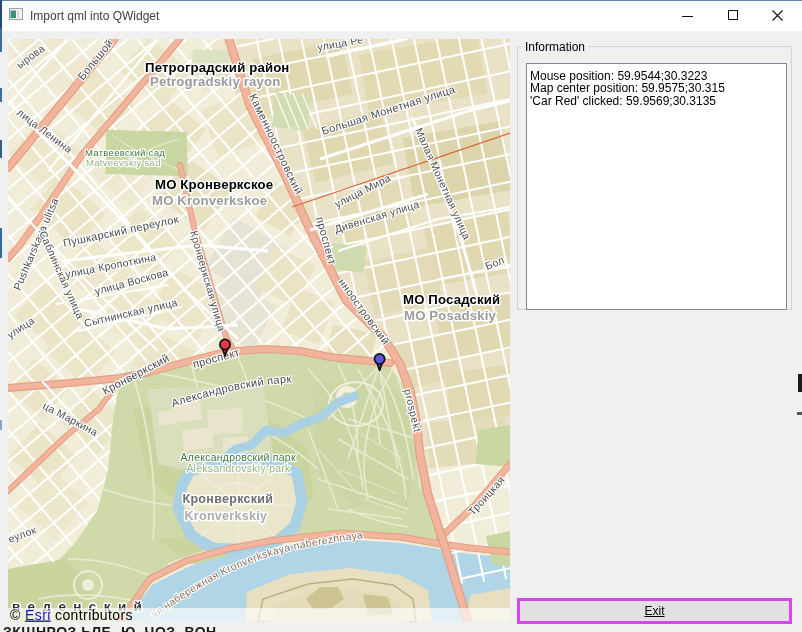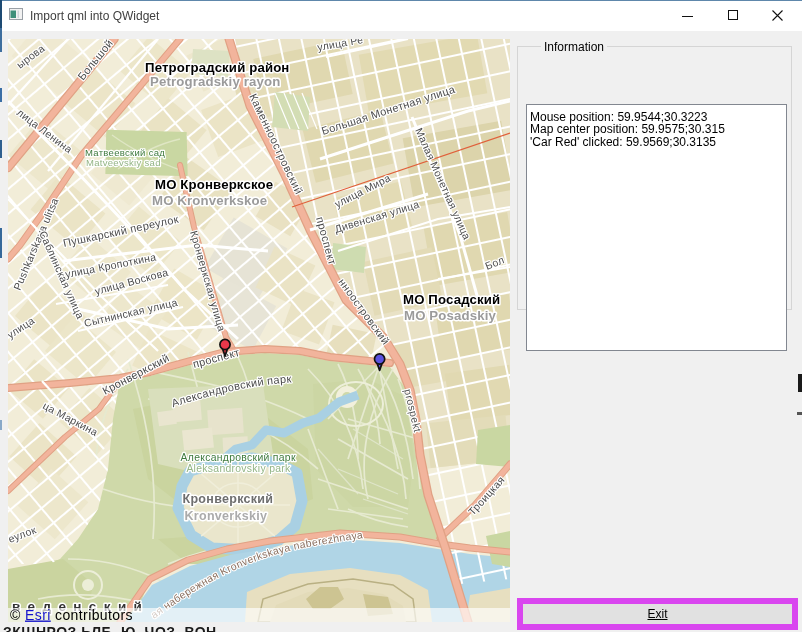--- a/index.html
+++ b/index.html
@@ -6,23 +6,23 @@
 body{width:802px;height:632px;overflow:hidden;position:relative;background:#f0f0f0;font-family:"Liberation Sans",sans-serif;}
 #titlebar{position:absolute;left:0;top:0;width:802px;height:31px;background:#ffffff;}
 #topline{position:absolute;left:0;top:0;width:802px;height:1px;background:#5e87ab;}
 #leftedge{position:absolute;left:0;top:0;width:2px;height:51px;background:#1d4a73;}
 #leftedge2{position:absolute;left:0;top:28px;width:2px;height:24px;background:#3e6e9e;}
 #title{position:absolute;left:30px;top:9px;font-size:12px;color:#404040;}
 #winicon{position:absolute;left:9px;top:8px;width:14px;height:12px;}
 #maxbox{position:absolute;left:728px;top:10px;width:8px;height:8px;border:1px solid #111;}
 #minbar{position:absolute;left:682px;top:16px;width:11px;height:1px;background:#111;}
 #groupbox{position:absolute;left:517px;top:46px;width:273px;height:262px;border:1px solid #d5d5d5;}
-#grouplabel{position:absolute;left:522px;top:40px;font-size:12px;color:#000;background:#f0f0f0;padding:0 3px;margin-left:19px;}
-#infobox{position:absolute;left:526px;top:63px;width:256px;height:239px;background:#ffffff;border:1px solid #828790;font-size:12px;color:#000;line-height:12.4px;padding:6px 0 0 3px;margin-top:41px;}
-#exitbtn{position:absolute;left:517px;top:598px;width:269px;height:20px;background:#e1e1e1;border:6px solid #d946ef;text-align:center;font-size:12px;color:#000;line-height:20px;text-decoration:underline;}
+#grouplabel{position:absolute;left:522px;top:40px;font-size:12px;color:#000;background:#f0f0f0;padding:0 3px;}
+#infobox{position:absolute;left:526px;top:63px;width:256px;height:239px;background:#ffffff;border:1px solid #828790;font-size:12px;color:#000;line-height:12.4px;padding:6px 0 0 3px;}
+#exitbtn{position:absolute;left:517px;top:598px;width:269px;height:20px;background:#e1e1e1;border:3px solid #d946ef;text-align:center;font-size:12px;color:#000;line-height:20px;text-decoration:underline;}
 #botcut{position:absolute;left:3px;top:624px;width:215px;height:8px;overflow:hidden;}
 #botcut div{font-weight:bold;font-size:14px;color:#1a1a1a;letter-spacing:0.5px;white-space:nowrap;}
 #mapwrap{position:absolute;left:8px;top:39px;width:502px;height:583px;overflow:hidden;}
 </style>
 </head>
 <body>
 <div id="titlebar"></div>
 <div id="topline"></div>
 <svg id="winicon" viewBox="0 0 14 12">
     <rect x="0" y="0" width="14" height="12" fill="#9aa0a6"></rect>

